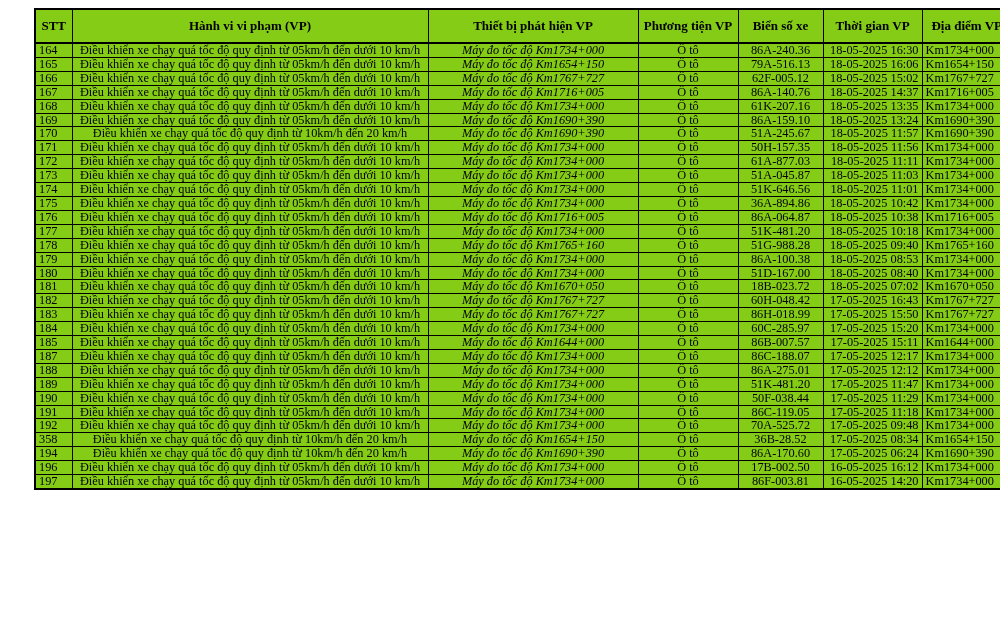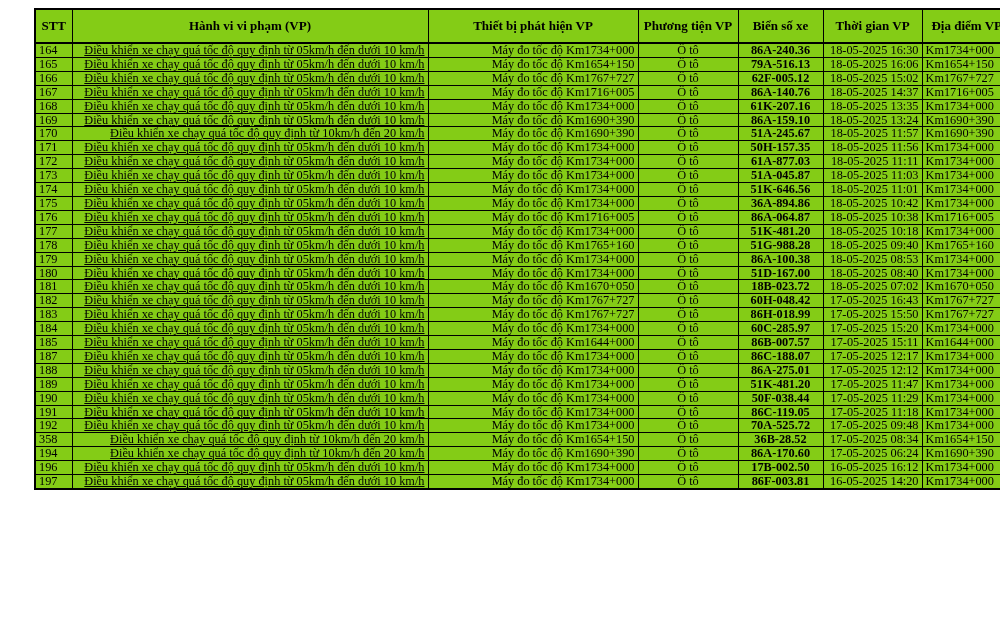--- a/index.html
+++ b/index.html
@@ -42,24 +42,24 @@
     text-align: center;
     height: 32px;
     vertical-align: middle;
     border-bottom-width: 2px;
   }
   table.vp-table tbody td {
     font-size: 12.3px;
     vertical-align: middle;
   }
   td.col-stt      { }
-  td.col-violation{ text-align: right; text-decoration: underline; }
-  td.col-device   { text-align: right; }
+  td.col-violation{ text-align: center; }
+  td.col-device   { text-align: center; font-style: italic; }
   td.col-vehicle  { text-align: center; }
-  td.col-plate    { text-align: center; font-weight: bold; }
+  td.col-plate    { text-align: center; font-weight: normal; }
   td.col-time     { text-align: right; }
   td.col-location { text-align: left; }
 </style>
 </head>
 <body>
 
 <table class="vp-table">
   <colgroup>
     <col style="width:37px">
     <col style="width:356px">

